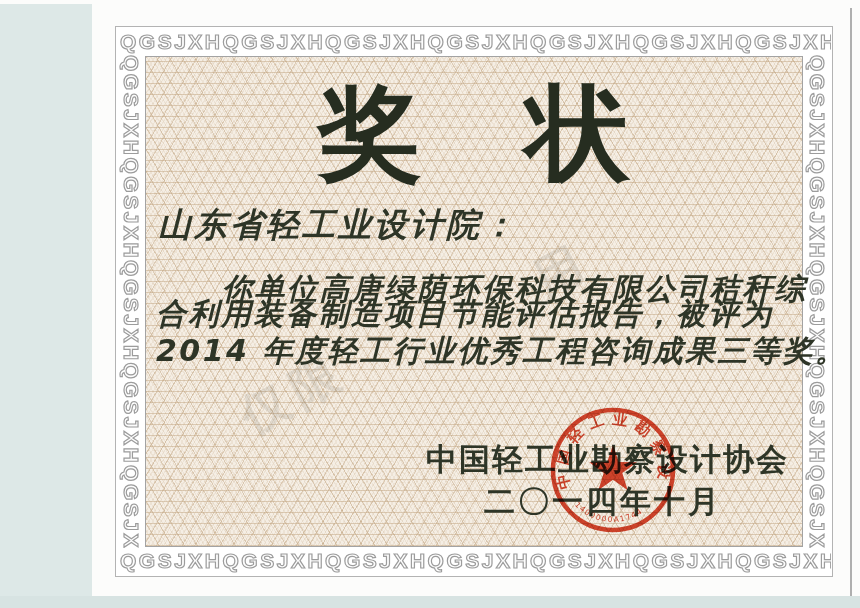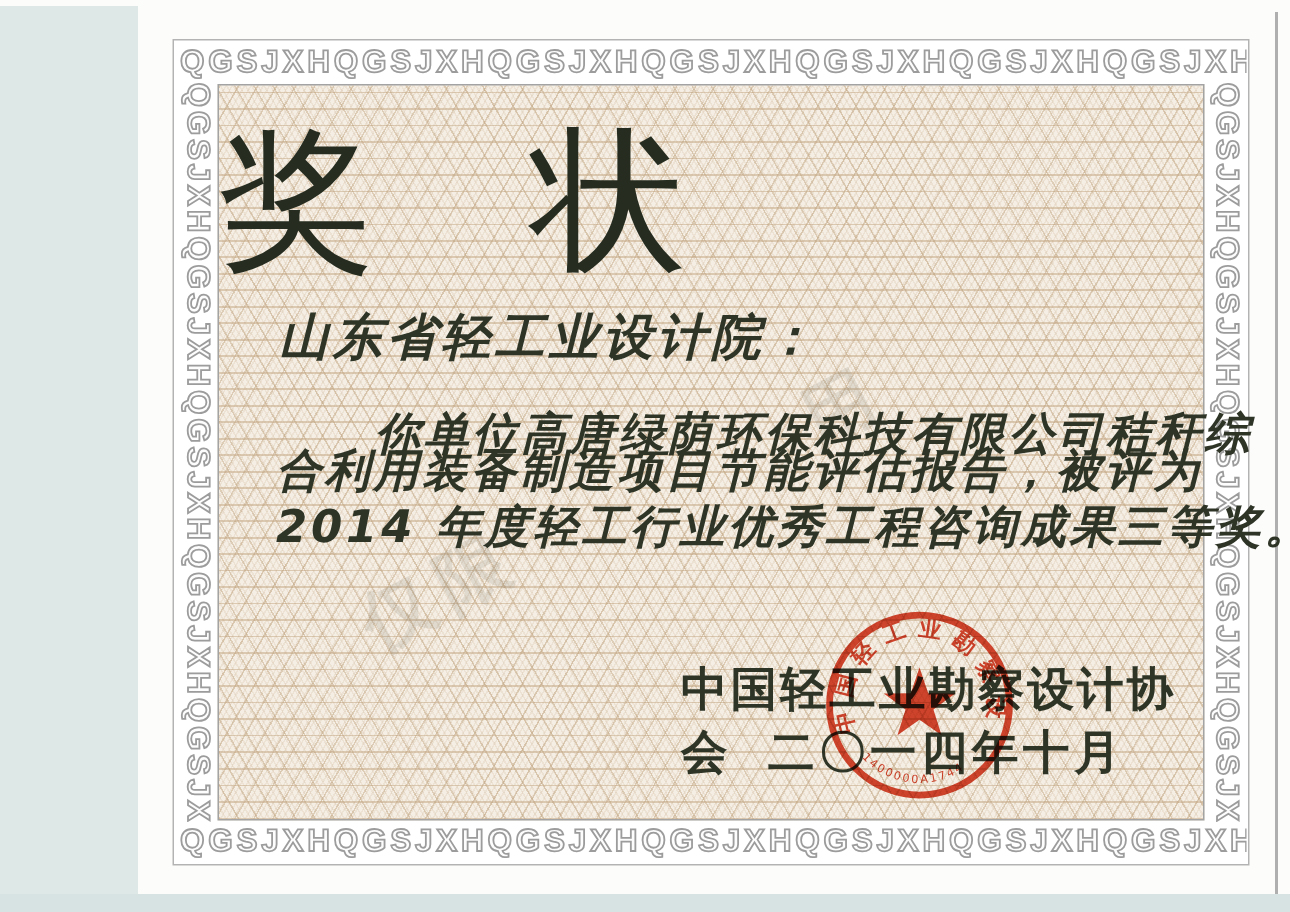--- a/index.html
+++ b/index.html
@@ -34,25 +34,25 @@
     background-image:
       repeating-linear-gradient(0deg,  rgba(193,164,128,.50) 0 1px, transparent 1px 11px),
       repeating-linear-gradient(60deg, rgba(193,164,128,.45) 0 1px, transparent 1px 11px),
       repeating-linear-gradient(120deg,rgba(193,164,128,.45) 0 1px, transparent 1px 11px),
       repeating-linear-gradient(60deg, rgba(193,164,128,.16) 0 1px, transparent 1px 3.6px),
       repeating-linear-gradient(120deg,rgba(193,164,128,.16) 0 1px, transparent 1px 3.6px);
   }
   .inner *{position:absolute;}
 
   .title{
-    top:14px;left:0;right:0;text-align:left;
-    font-family:"DejaVu Serif",serif;font-weight:400;font-size:104px;line-height:1.2;
+    top:14px;left:0;right:0;text-align:center;
+    font-family:"DejaVu Serif",serif;font-weight:700;font-size:104px;line-height:1.2;
     color:#262d20;
   }
-  .ink{color:#2e3527;margin-left:28px;}
+  .ink{color:#2e3527;}
   .recipient{top:146px;left:12px;font-size:33px;font-weight:600;font-style:italic;letter-spacing:3px;}
   .bodyline{font-size:30px;font-weight:600;font-style:italic;letter-spacing:2.5px;white-space:nowrap;}
   .line1{top:212px;left:76px;}
   .line2{top:237px;left:10px;}
   .line3{top:274px;left:10px;}
   .issuer{top:382px;left:280px;font-size:31px;font-weight:700;letter-spacing:2px;}
   .date{top:424px;left:338px;font-size:31px;font-weight:700;letter-spacing:3px;}
 
   .wm{font-weight:700;color:rgba(100,90,78,.14);transform:rotate(-28deg);font-size:48px;letter-spacing:8px;}
   .wm-a{top:305px;left:92px;}

